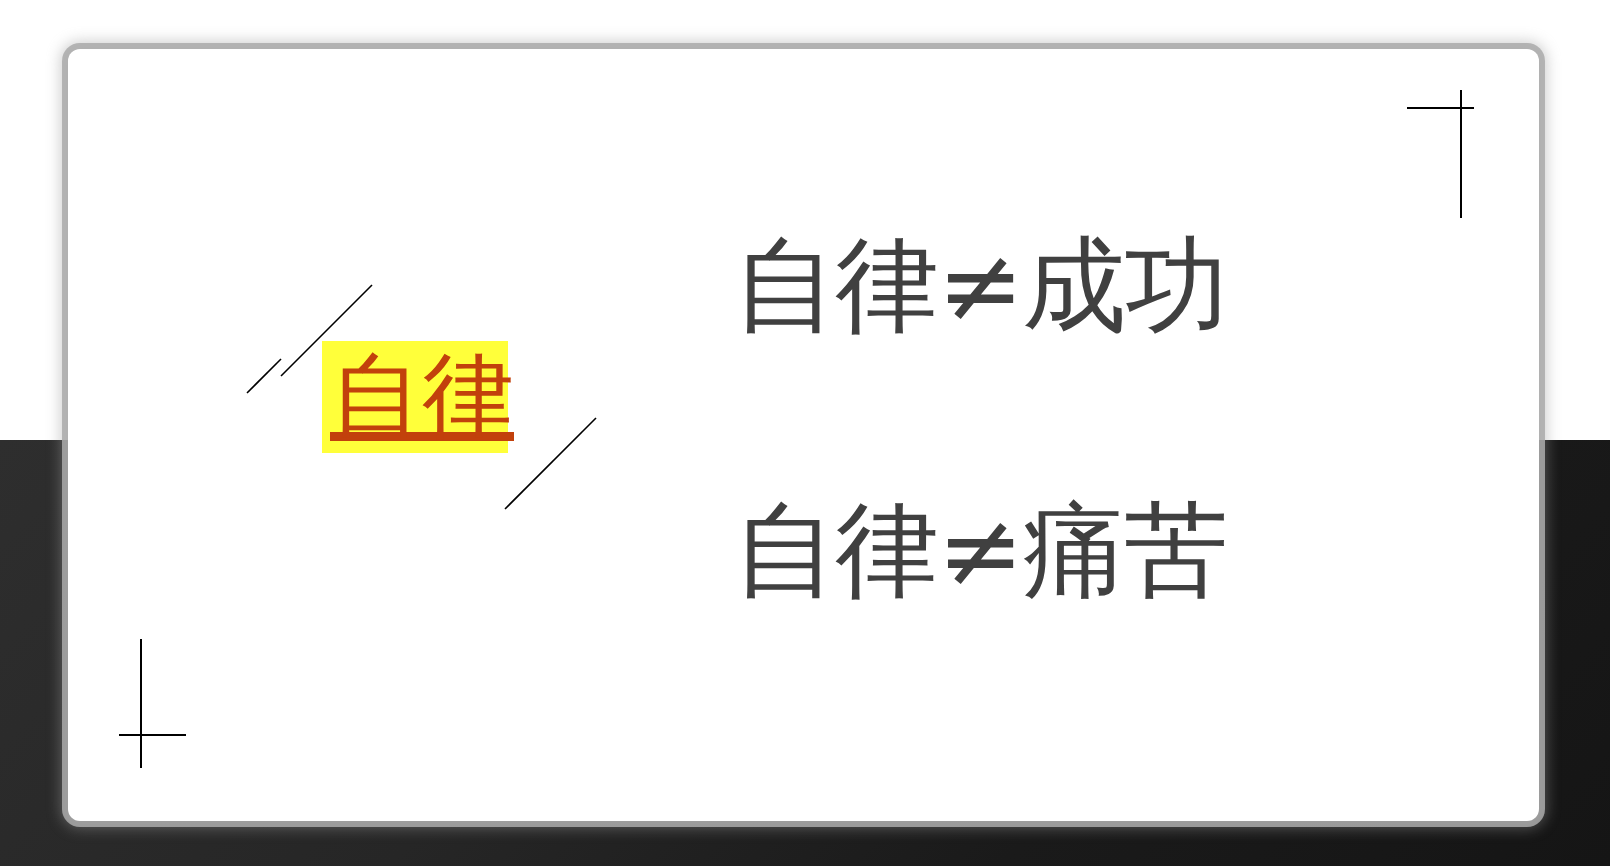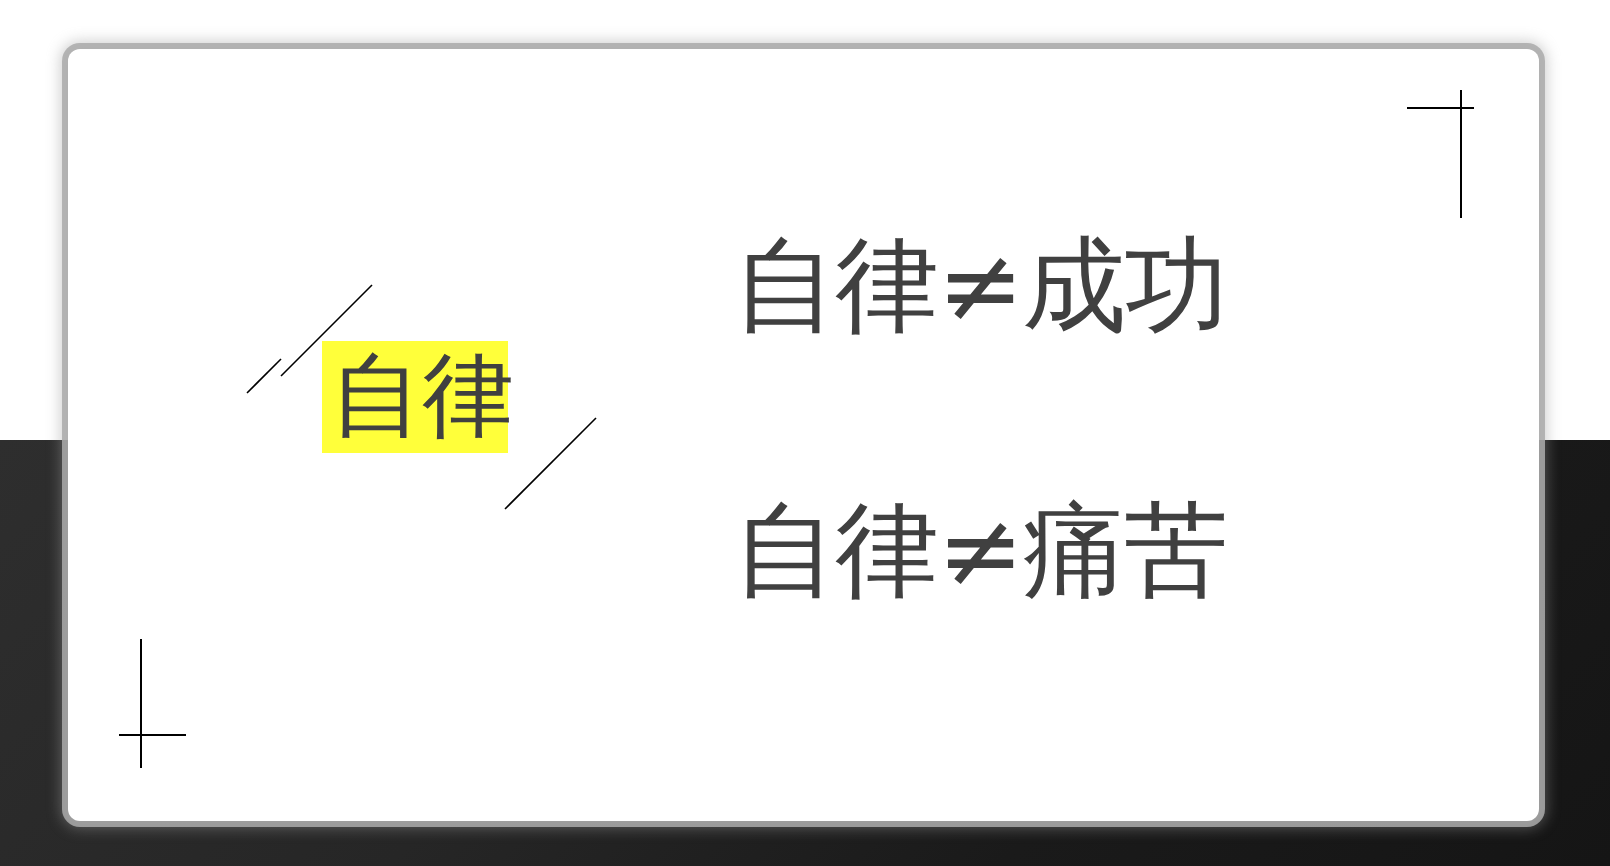--- a/index.html
+++ b/index.html
@@ -16,22 +16,23 @@
     position: absolute; left: 68px; top: 49px; width: 1471px; height: 772px;
     background: #ffffff; border-radius: 12px;
     box-shadow: 0 0 0 6px rgba(170,170,170,0.85), 0 0 14px 8px rgba(150,150,150,0.45);
   }
   .highlight {
     position: absolute; left: 322px; top: 341px; width: 186px; height: 112px;
     background: #ffff3a;
   }
   .highlight-text {
     position: absolute; left: 330px; top: 340px;
-    font-size: 92px; line-height: 112px; color: #404040; letter-spacing: 0px;
+    font-size: 92px; line-height: 112px; color: #c2410c; letter-spacing: 0px;
     white-space: nowrap;
+    text-decoration: underline;
   }
   .headline {
     position: absolute; left: 733px;
     font-size: 104px; line-height: 120px; color: #404040; white-space: nowrap;
     letter-spacing: -2px;
   }
   .headline-1 { top: 225px; }
   .headline-2 { top: 490px; }
   svg.deco { position: absolute; left: 0; top: 0; width: 1610px; height: 866px; pointer-events: none; }
 </style>

